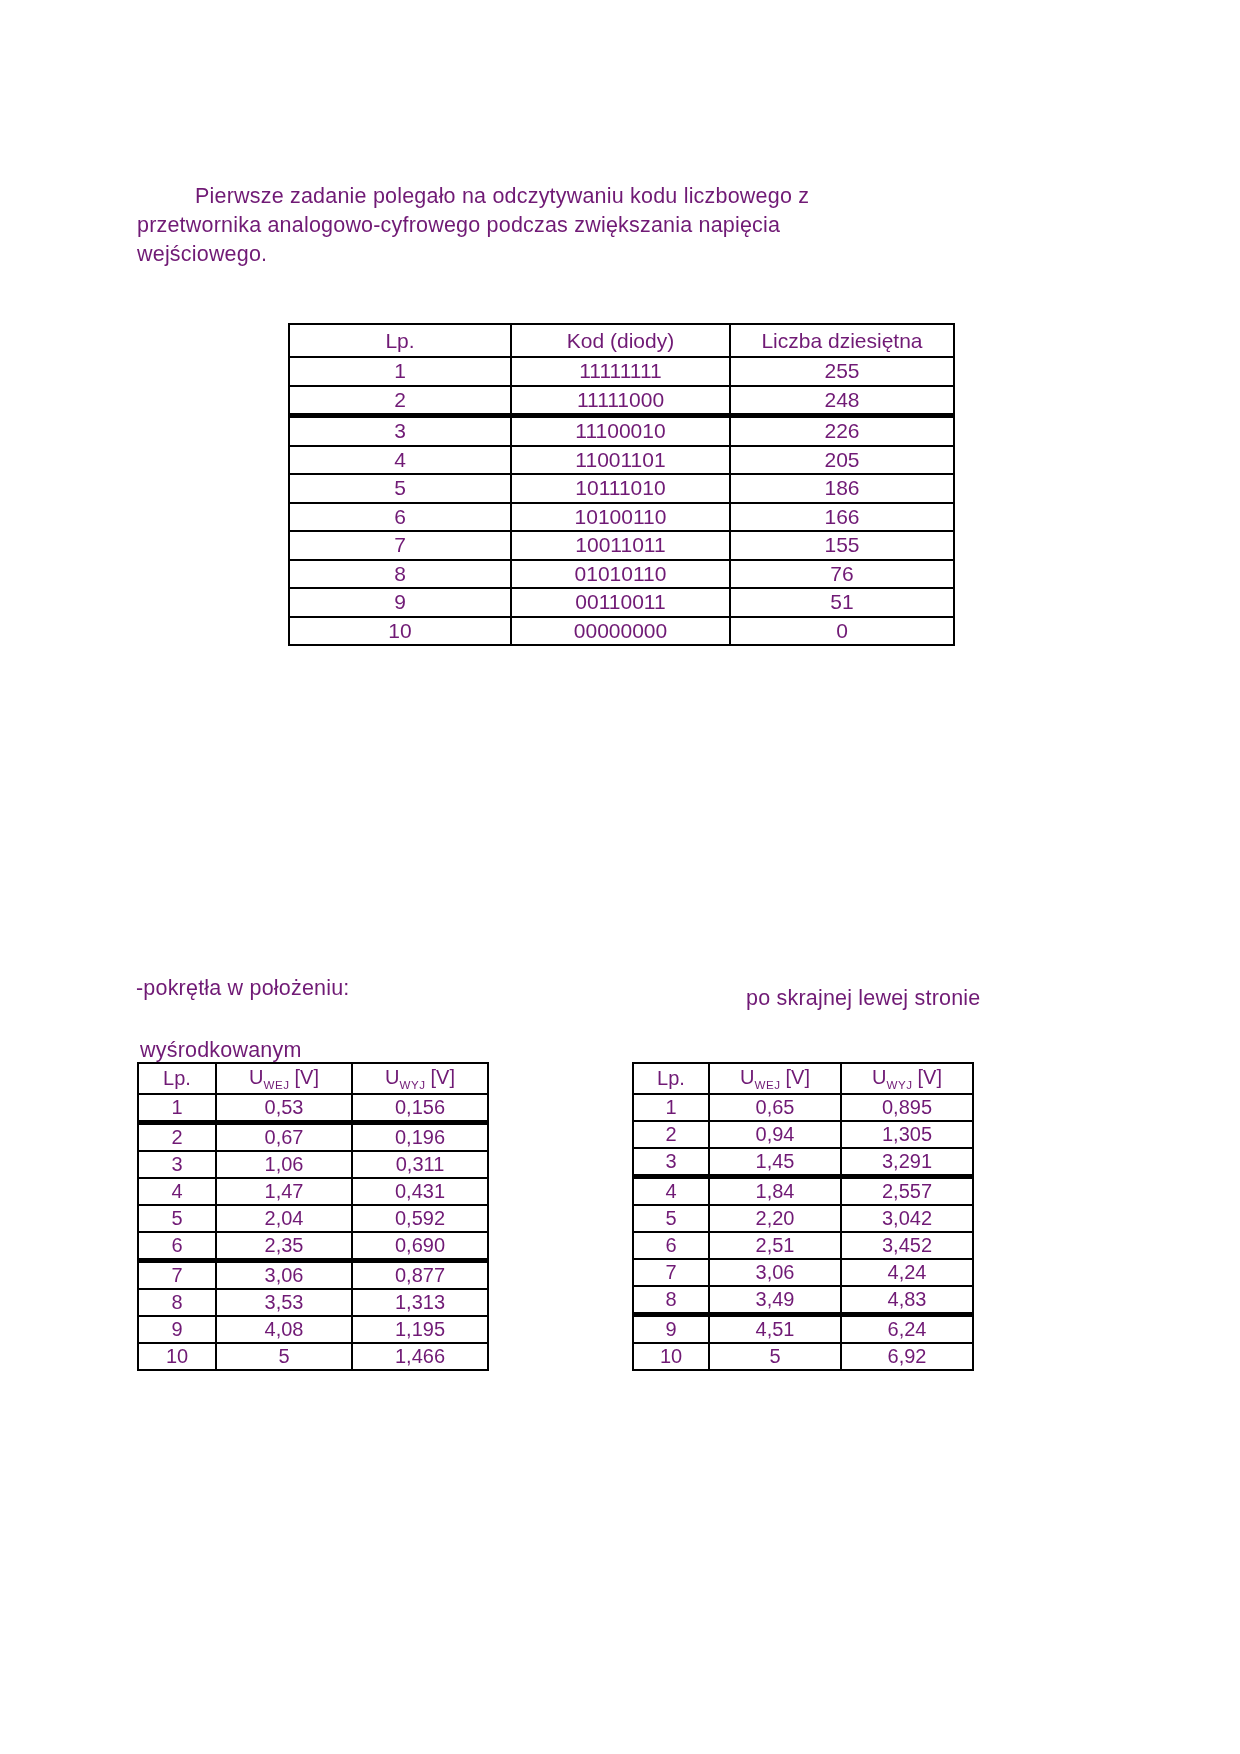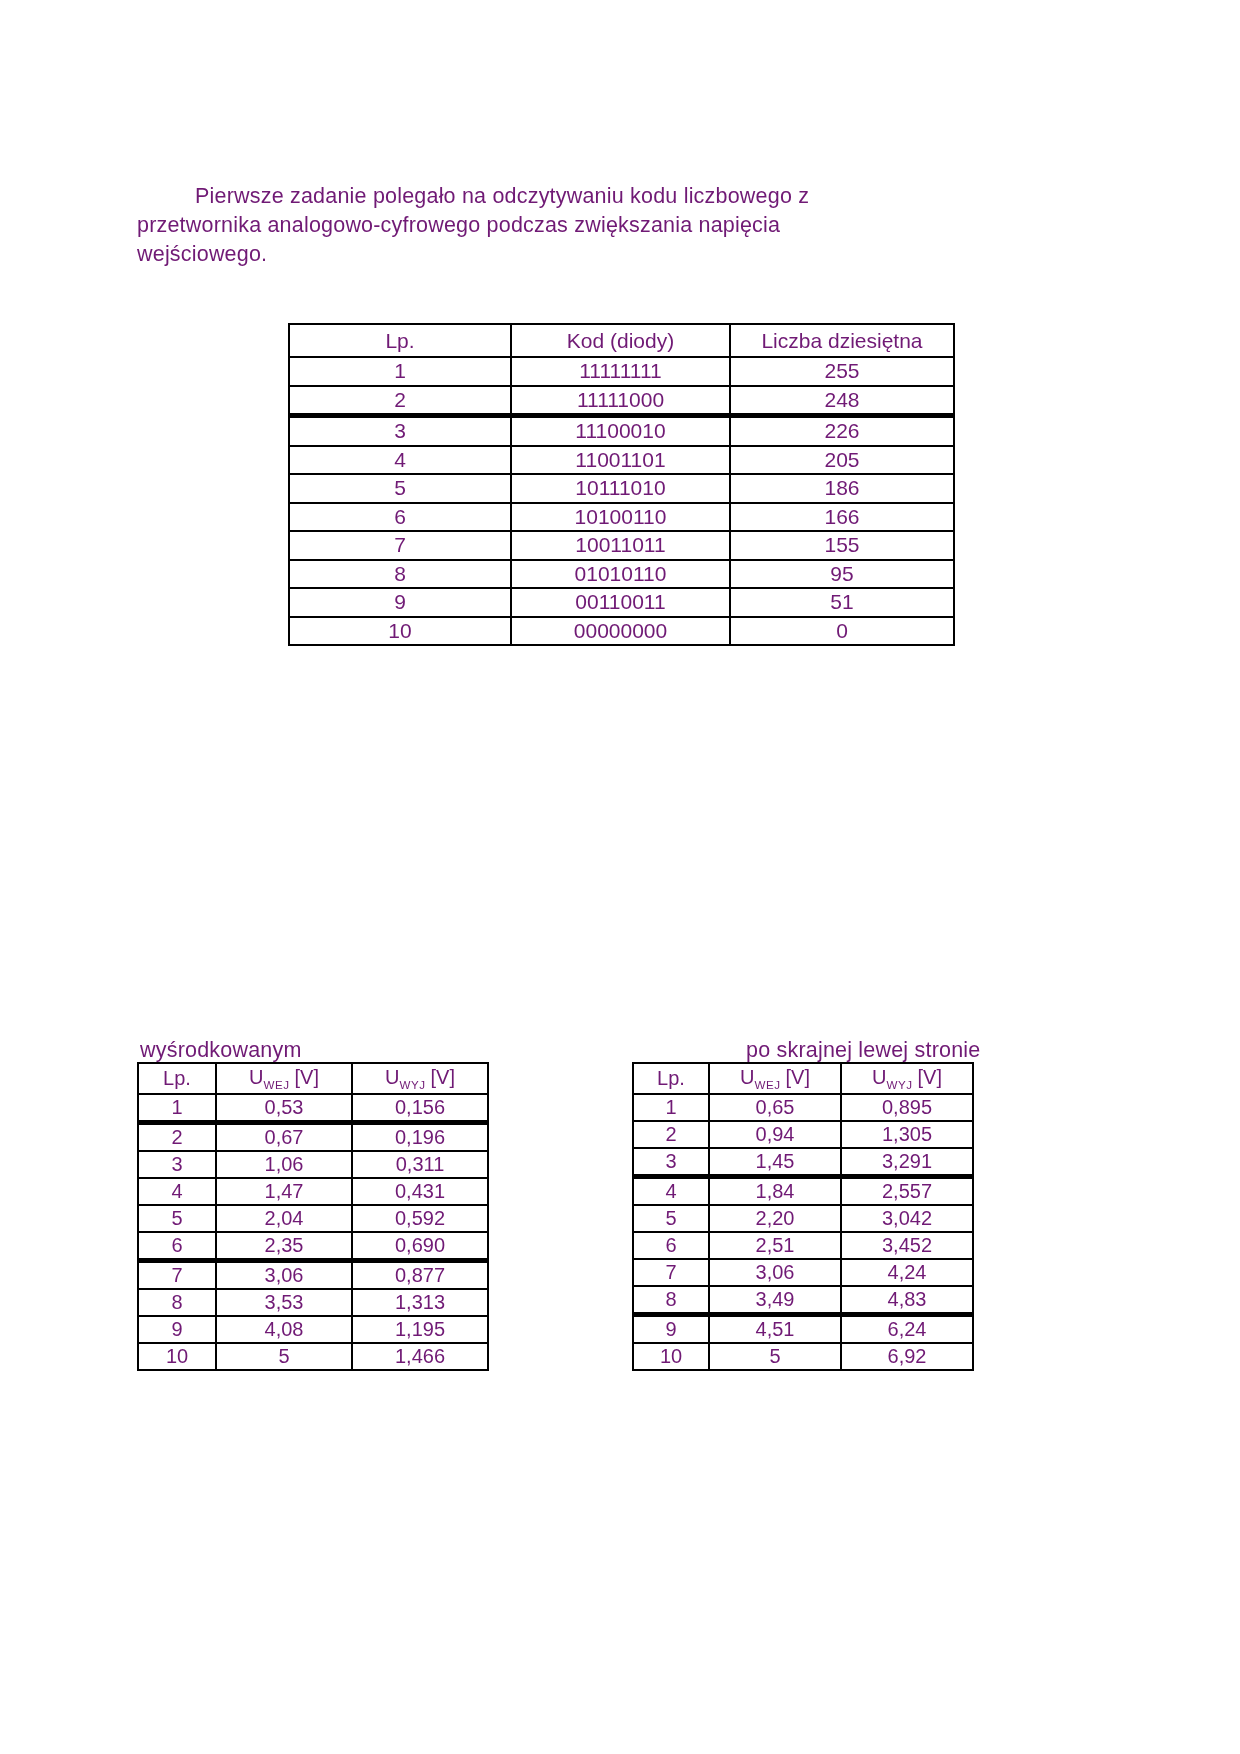--- a/index.html
+++ b/index.html
@@ -14,21 +14,21 @@
   .para{
     position:absolute;
     font-size:21.5px;
     line-height:29px;
     letter-spacing:.2px;
   }
   #paragraph-intro{left:137px;top:160px;width:745px;text-indent:58px;}
   #paragraph-second{left:136px;top:834px;width:880px;}
   #knobs-label{left:136px;top:952px;width:600px;}
   #caption-centered{left:140px;top:1014px;}
-  #caption-left-extreme{left:746px;top:1014px;}
+  #caption-left-extreme{left:746px;top:962px;}
 
   table{border-collapse:collapse;position:absolute;table-layout:fixed;}
   th,td{
     border:2px solid #000;
     text-align:center;
     vertical-align:middle;
     padding:0 4px;
     font-weight:400;
     overflow:hidden;
     white-space:nowrap;
@@ -106,36 +106,37 @@
           <td>166</td>
         </tr>
         <tr>
           <td>7</td>
           <td>10011011</td>
           <td>155</td>
         </tr>
         <tr>
           <td>8</td>
           <td>01010110</td>
-          <td>95</td>
+          <td>76</td>
         </tr>
         <tr>
           <td>9</td>
           <td>00110011</td>
           <td>51</td>
         </tr>
         <tr>
           <td>10</td>
           <td>00000000</td>
           <td>0</td>
         </tr>
       </tbody>
   </table>
 
 
+  <p class="para" id="knobs-label">-pokrętła w położeniu:</p>
 
   <p class="para" id="caption-centered">wyśrodkowanym</p>
 
   <p class="para" id="caption-left-extreme">po skrajnej lewej stronie</p>
 
   <table id="dac-table-centered" class="dac-table">
     <colgroup>
         <col style="width:78px">
         <col style="width:136px">
         <col style="width:136px">

